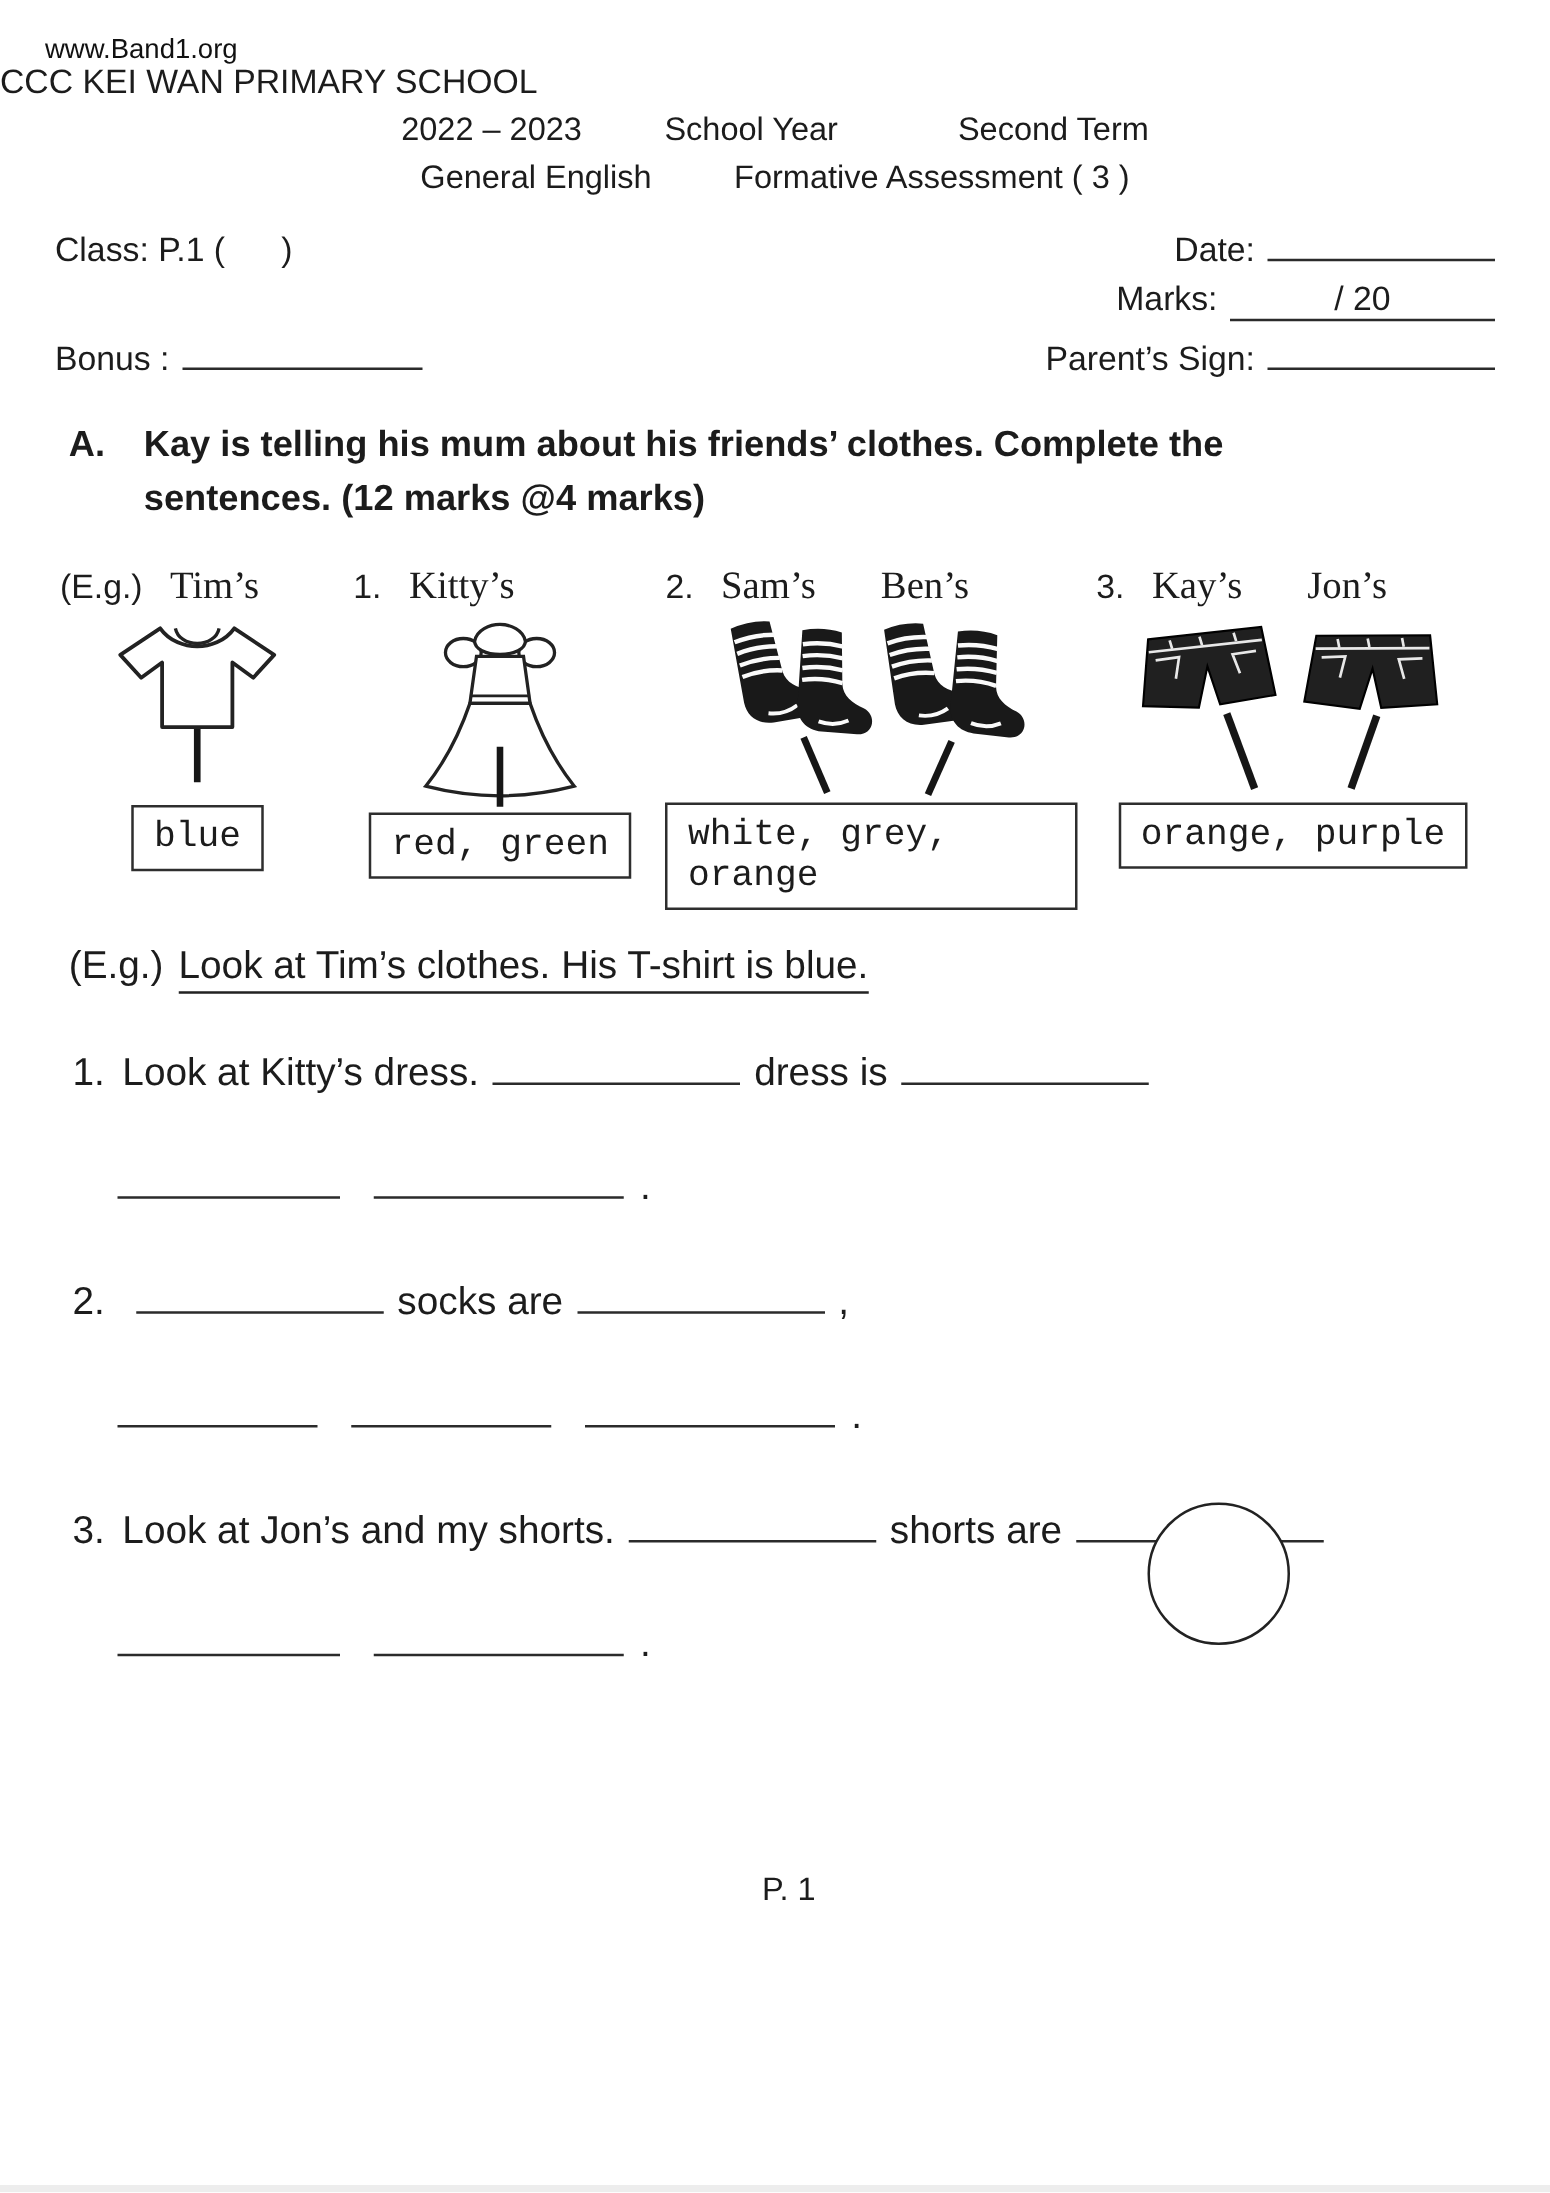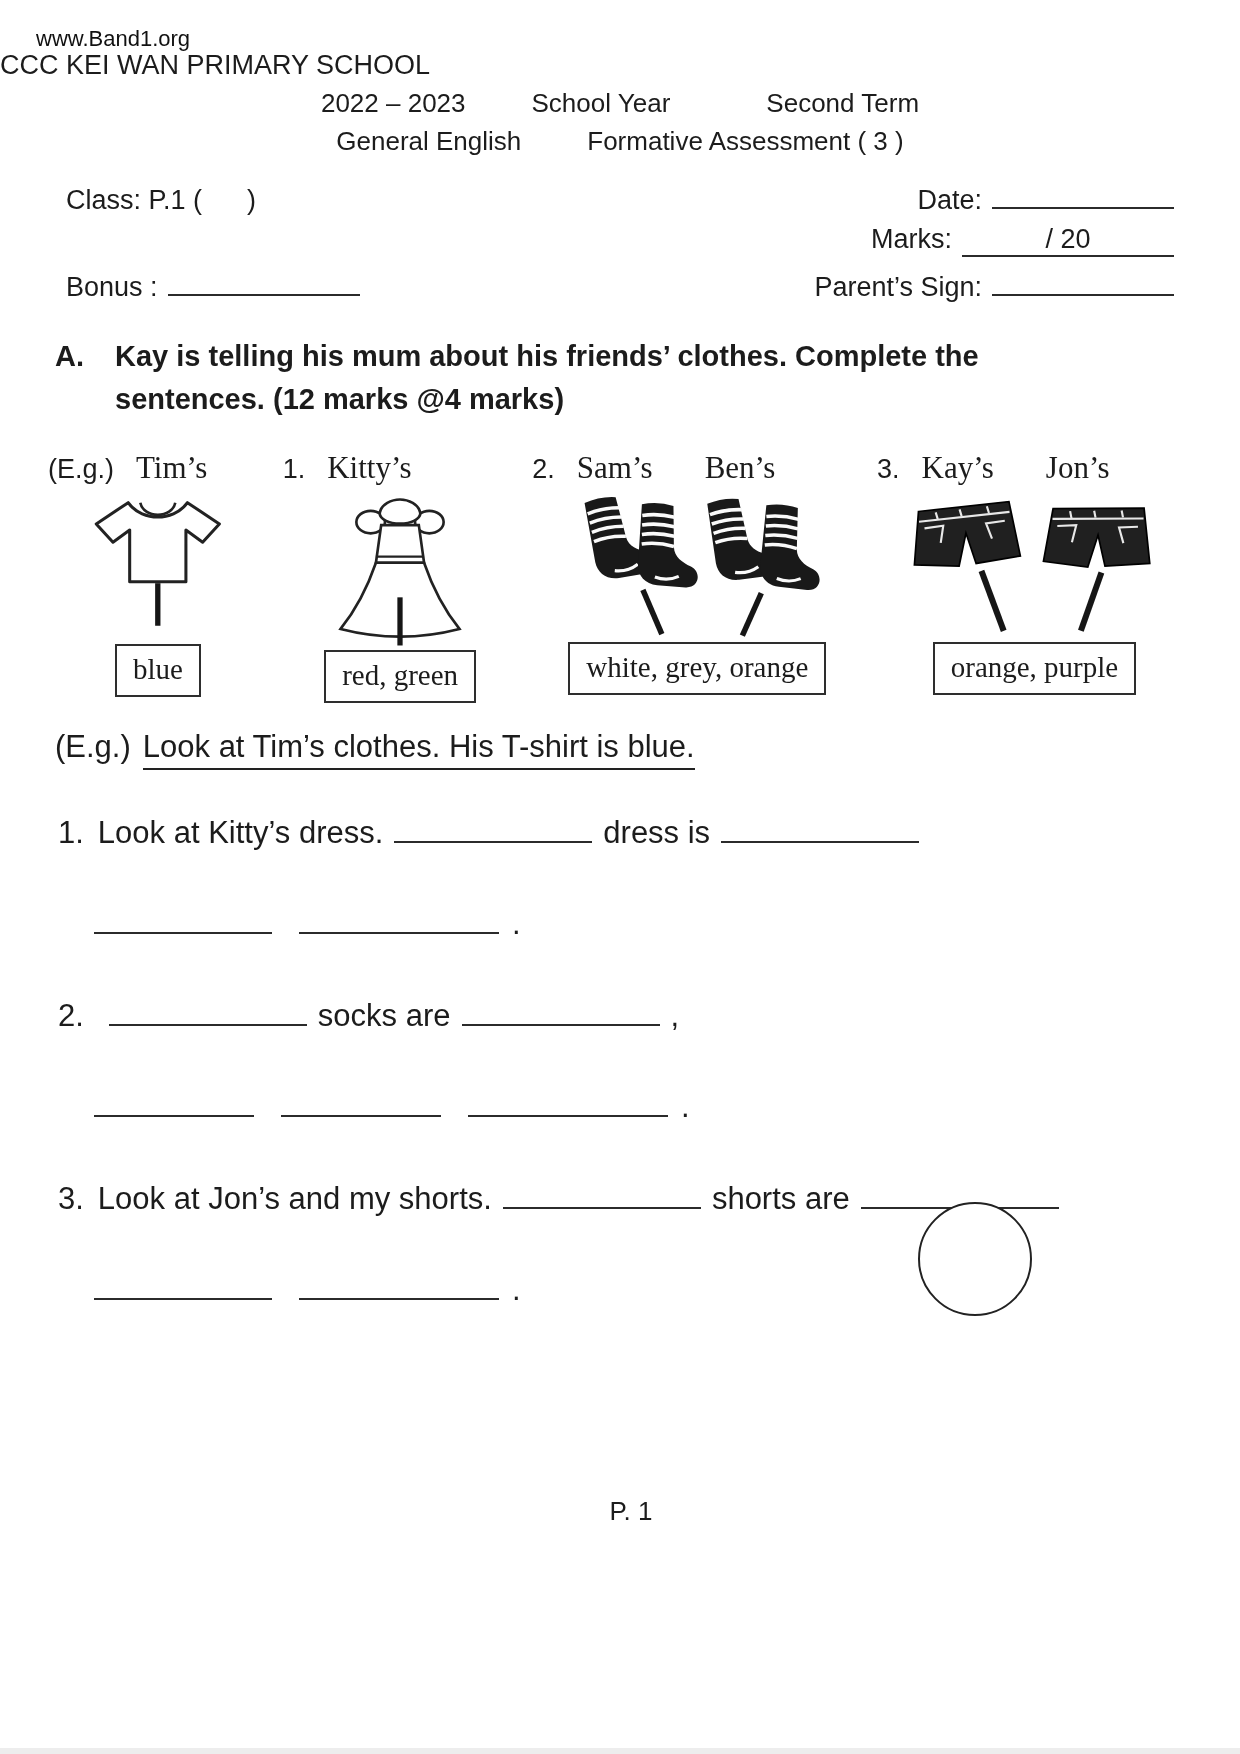--- a/index.html
+++ b/index.html
@@ -11,21 +11,21 @@
   .pre { white-space:pre; }
 
   .watermark { position:absolute; top:26px; left:36px; font-size:22px; color:#111; }
 
   .header { padding-top:50px; }
   .school-name { font-size:27px; }
   .h-line { display:flex; justify-content:center; align-items:baseline; margin-top:7px; font-size:26px; }
   .h-line .gap-s { margin-left:66px; }
   .h-line .gap-l { margin-left:96px; }
 
-  .info { padding:0 66px; font-size:27px; }
+  .info { padding:0 44px; font-size:27px; }
   .info-row { display:flex; align-items:baseline; }
   .row1 { margin-top:24px; }
   .row2 { margin-top:8px; justify-content:flex-end; }
   .row3 { margin-top:10px; justify-content:space-between; }
   .grp { display:inline-flex; align-items:baseline; }
   .name-grp { margin-left:105px; }
   .date-grp { margin-left:auto; }
   .lblgap { margin-right:10px; }
 
   .blank { display:inline-block; border-bottom:2px solid #2b2b2b; height:1.05em; vertical-align:baseline; }
@@ -38,21 +38,21 @@
   .items-row { display:flex; justify-content:space-between; padding:0 48px; margin-top:28px; }
   .item-col { display:flex; flex-direction:column; align-items:center; }
   .col-eg { width:220px; } .col-1 { width:235px; } .col-2 { width:330px; } .col-3 { width:315px; }
   .item-head { align-self:stretch; display:flex; align-items:baseline; font-size:27px; }
   .item-head .num { margin-right:22px; }
   .item-head .owner { font-family:"Liberation Serif", serif; font-size:31px; }
   .item-head .owner + .owner { margin-left:52px; }
   .figure { margin-top:6px; line-height:0; }
   .label-box {
     display:inline-block; border:2px solid #2e2e2e; padding:7px 16px 9px;
-    font-family:Liberation Serif, serif; font-size:29px; margin-top:0px; background:#fff;
+    font-family:Liberation Mono, monospace; font-size:29px; margin-top:0px; background:#fff;
   }
 
   .example-line { padding:0 55px; margin-top:26px; font-size:31px; }
   .ex-prefix { margin-right:12px; }
   .ex-text { border-bottom:2.5px solid #222; padding-bottom:4px; }
 
   .question { padding-left:58px; font-size:31px; }
   .q1 { margin-top:46px; } .q2 { margin-top:52px; } .q3 { margin-top:52px; }
   .q-line { display:flex; align-items:baseline; flex-wrap:nowrap; }
   .q-num { margin-right:14px; }

